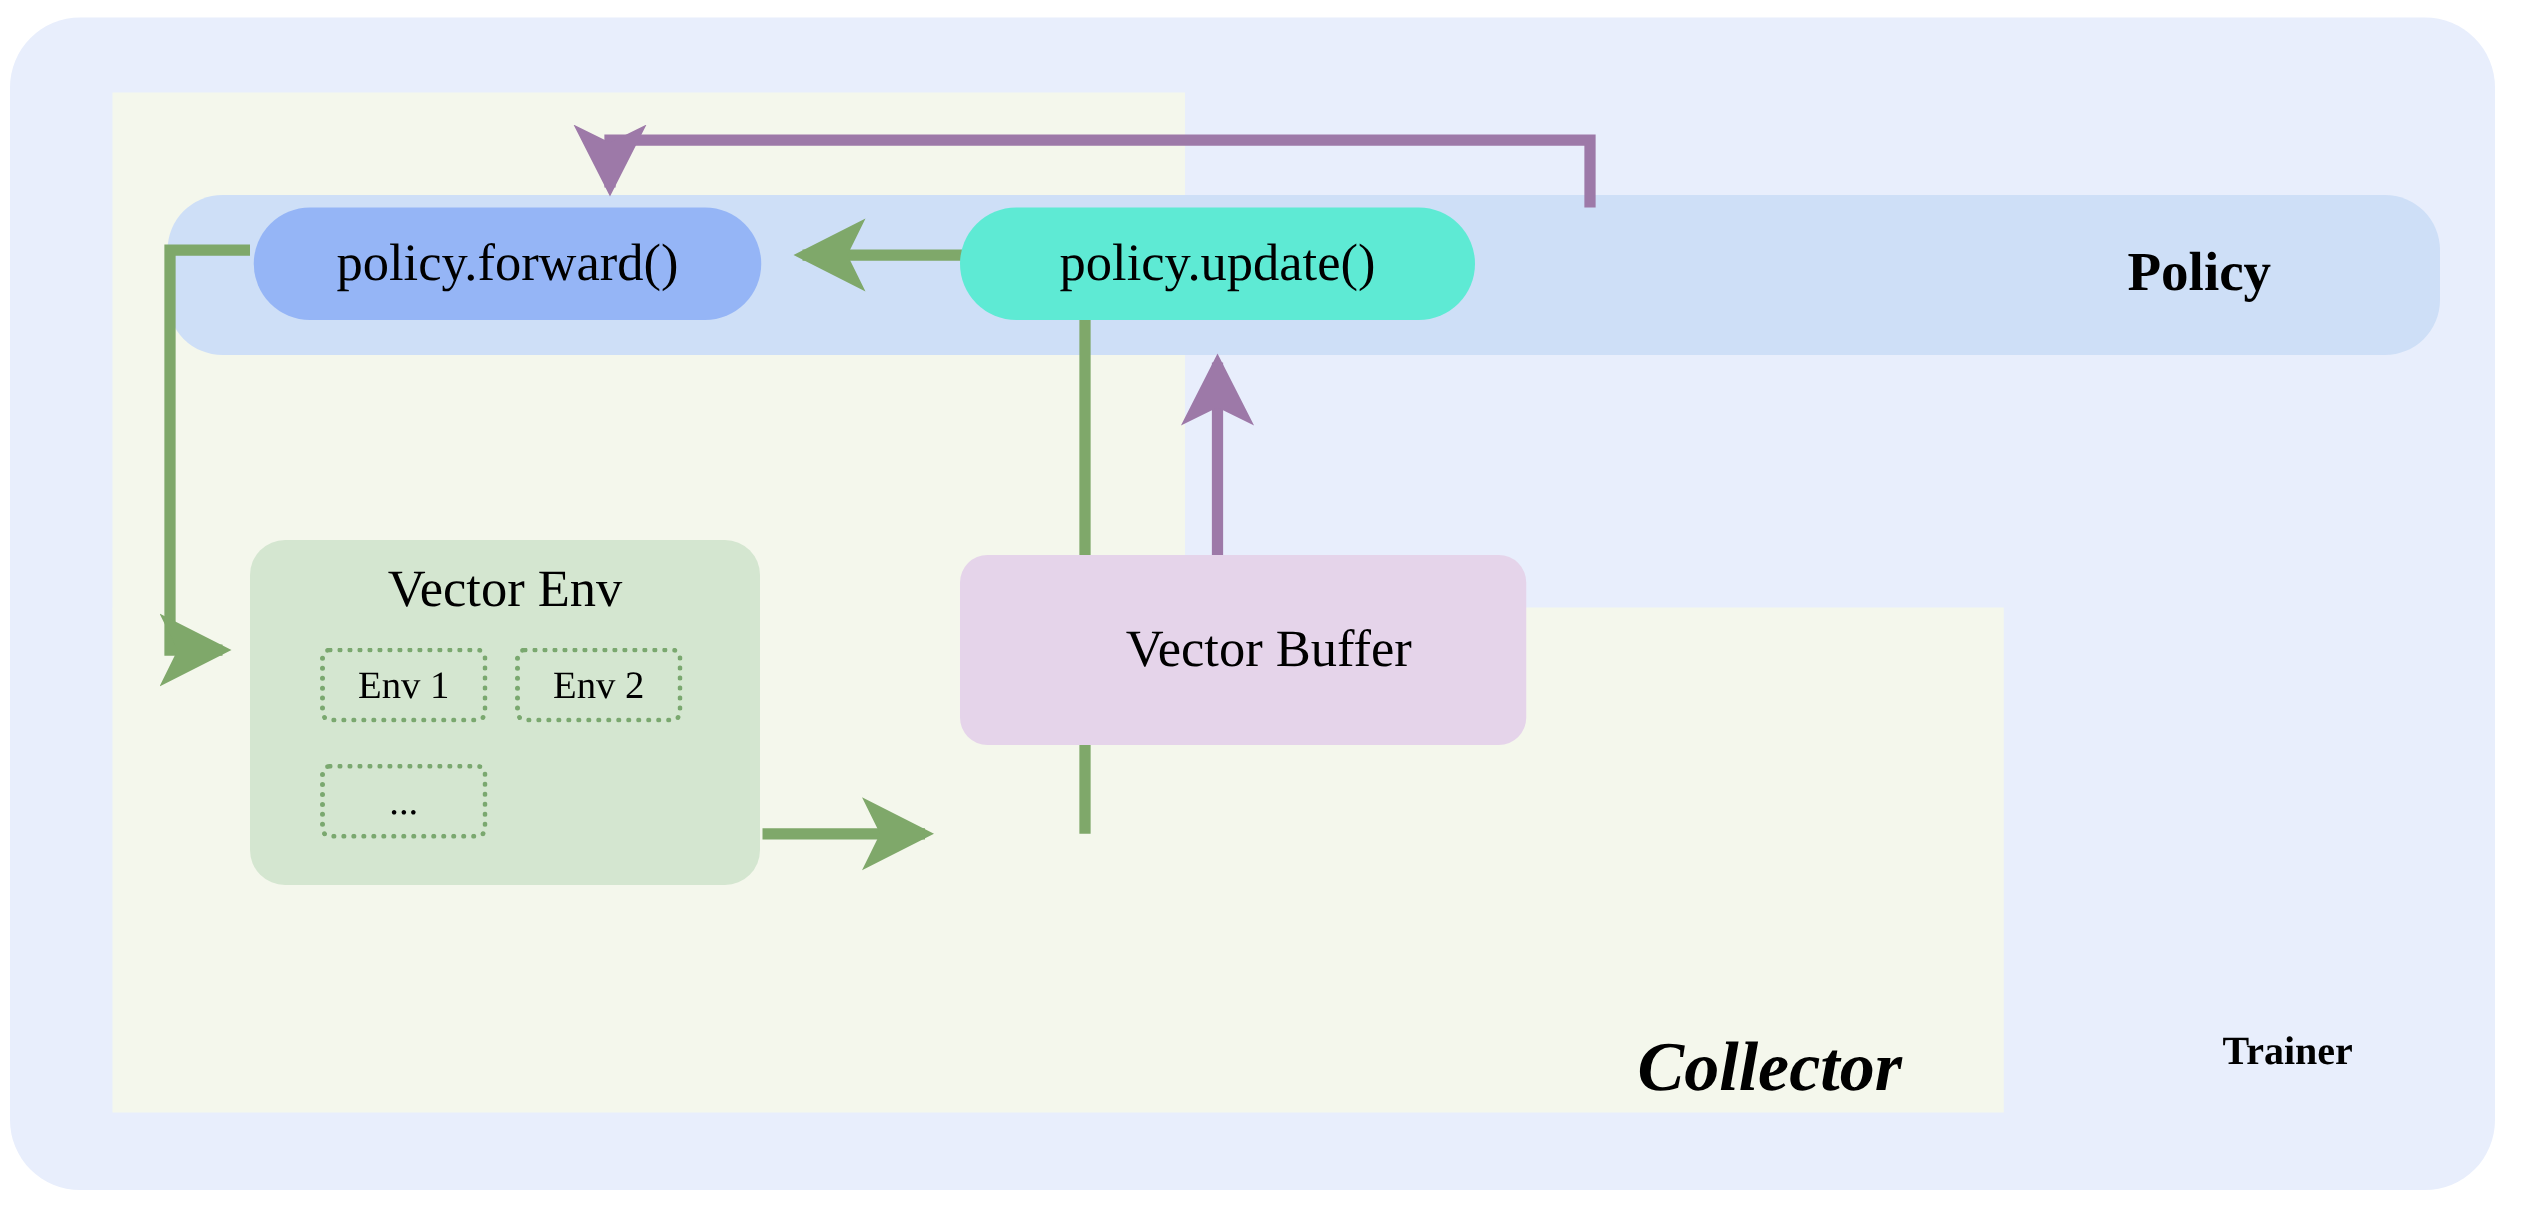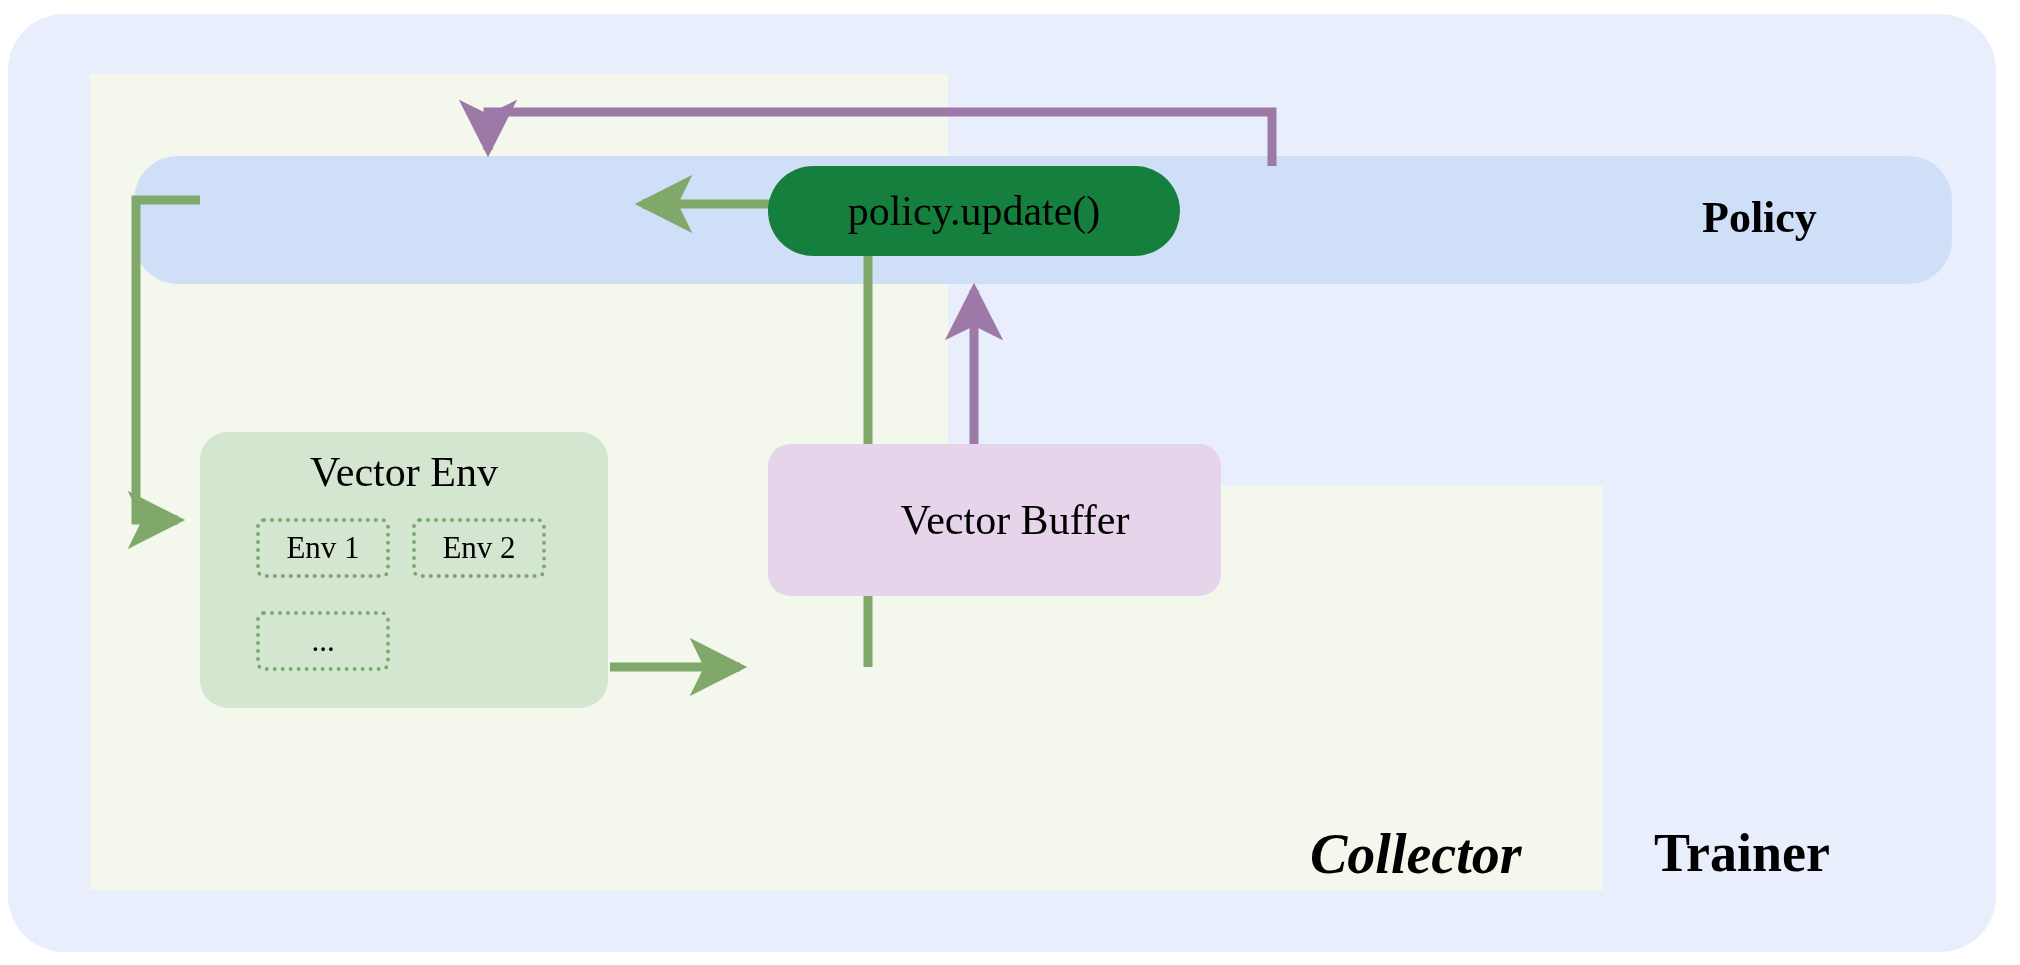--- a/index.html
+++ b/index.html
@@ -67,23 +67,23 @@
     top: 192px;
     font-size: 44px;
   }
   #collector-label {
     left: 1310px;
     top: 822px;
     font-size: 56px;
     font-style: italic;
   }
   #trainer-label {
-    left: 1654px;
+    left: 1778px;
     top: 822px;
-    font-size: 54px;
+    font-size: 32px;
   }
 
   
   .node {
     position: absolute;
     display: flex;
     align-items: center;
     justify-content: center;
     color: #000000;
     white-space: nowrap;
@@ -95,21 +95,21 @@
     height: 90px;
     background: #95b5f6;
     border-radius: 45px;
     font-size: 42px;
   }
   #policy-update-node {
     left: 768px;
     top: 166px;
     width: 412px;
     height: 90px;
-    background: #15803d;
+    background: #5eead4;
     border-radius: 45px;
     font-size: 42px;
   }
   #vector-buffer-node {
     left: 768px;
     top: 444px;
     width: 412px;
     height: 152px;
     background: #e5d4ea;
     border-radius: 22px;
@@ -203,20 +203,21 @@
 
     <g>
       <path d="M 974,444 L 974,290" fill="none" stroke="#9d79a8" stroke-width="9" stroke-linecap="butt" marker-end="url(#purple-arrow-head)"></path>
     </g>
 
     <g>
       <path d="M 1272,166 L 1272,112 L 488,112 L 488,150" fill="none" stroke="#9d79a8" stroke-width="9" stroke-linejoin="miter" stroke-linecap="butt" marker-end="url(#purple-arrow-head)"></path>
     </g>
   </svg>
 
+  <div class="node" id="policy-forward-node">policy.forward()</div>
 
   <div class="node" id="policy-update-node">policy.update()</div>
 
   <div class="node" id="vector-buffer-node">Vector Buffer</div>
 
   <div id="vector-env-group">
     <div id="vector-env-title">Vector Env</div>
     <div class="env-grid">
       <div class="env-box">Env 1</div>
       <div class="env-box">Env 2</div>

